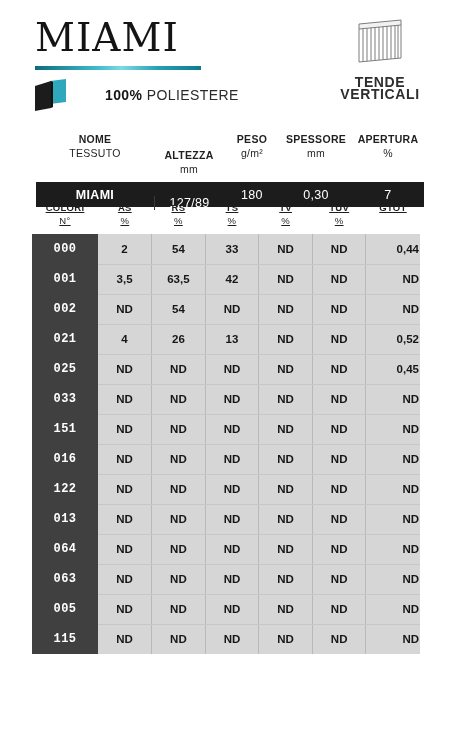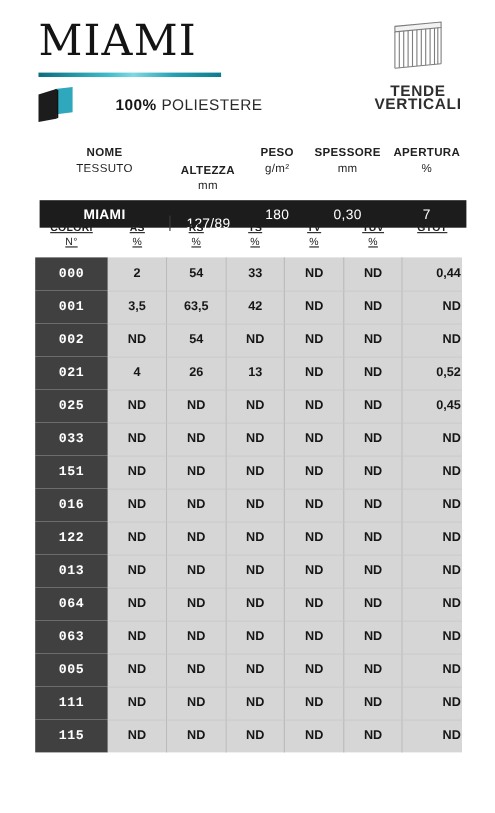--- a/index.html
+++ b/index.html
@@ -438,29 +438,20 @@
         <tr class="ct-row">
           <td class="code">005</td>
           <td>ND</td>
           <td>ND</td>
           <td>ND</td>
           <td>ND</td>
           <td>ND</td>
           <td class="last">ND</td>
         </tr>
         <tr class="ct-row">
-          <td class="code">111</td>
-          <td>ND</td>
-          <td>ND</td>
-          <td>ND</td>
-          <td>ND</td>
-          <td>ND</td>
-          <td class="last">ND</td>
-        </tr>
-        <tr class="ct-row">
           <td class="code">115</td>
           <td>ND</td>
           <td>ND</td>
           <td>ND</td>
           <td>ND</td>
           <td>ND</td>
           <td class="last">ND</td>
         </tr>
       </tbody>
   </table>

